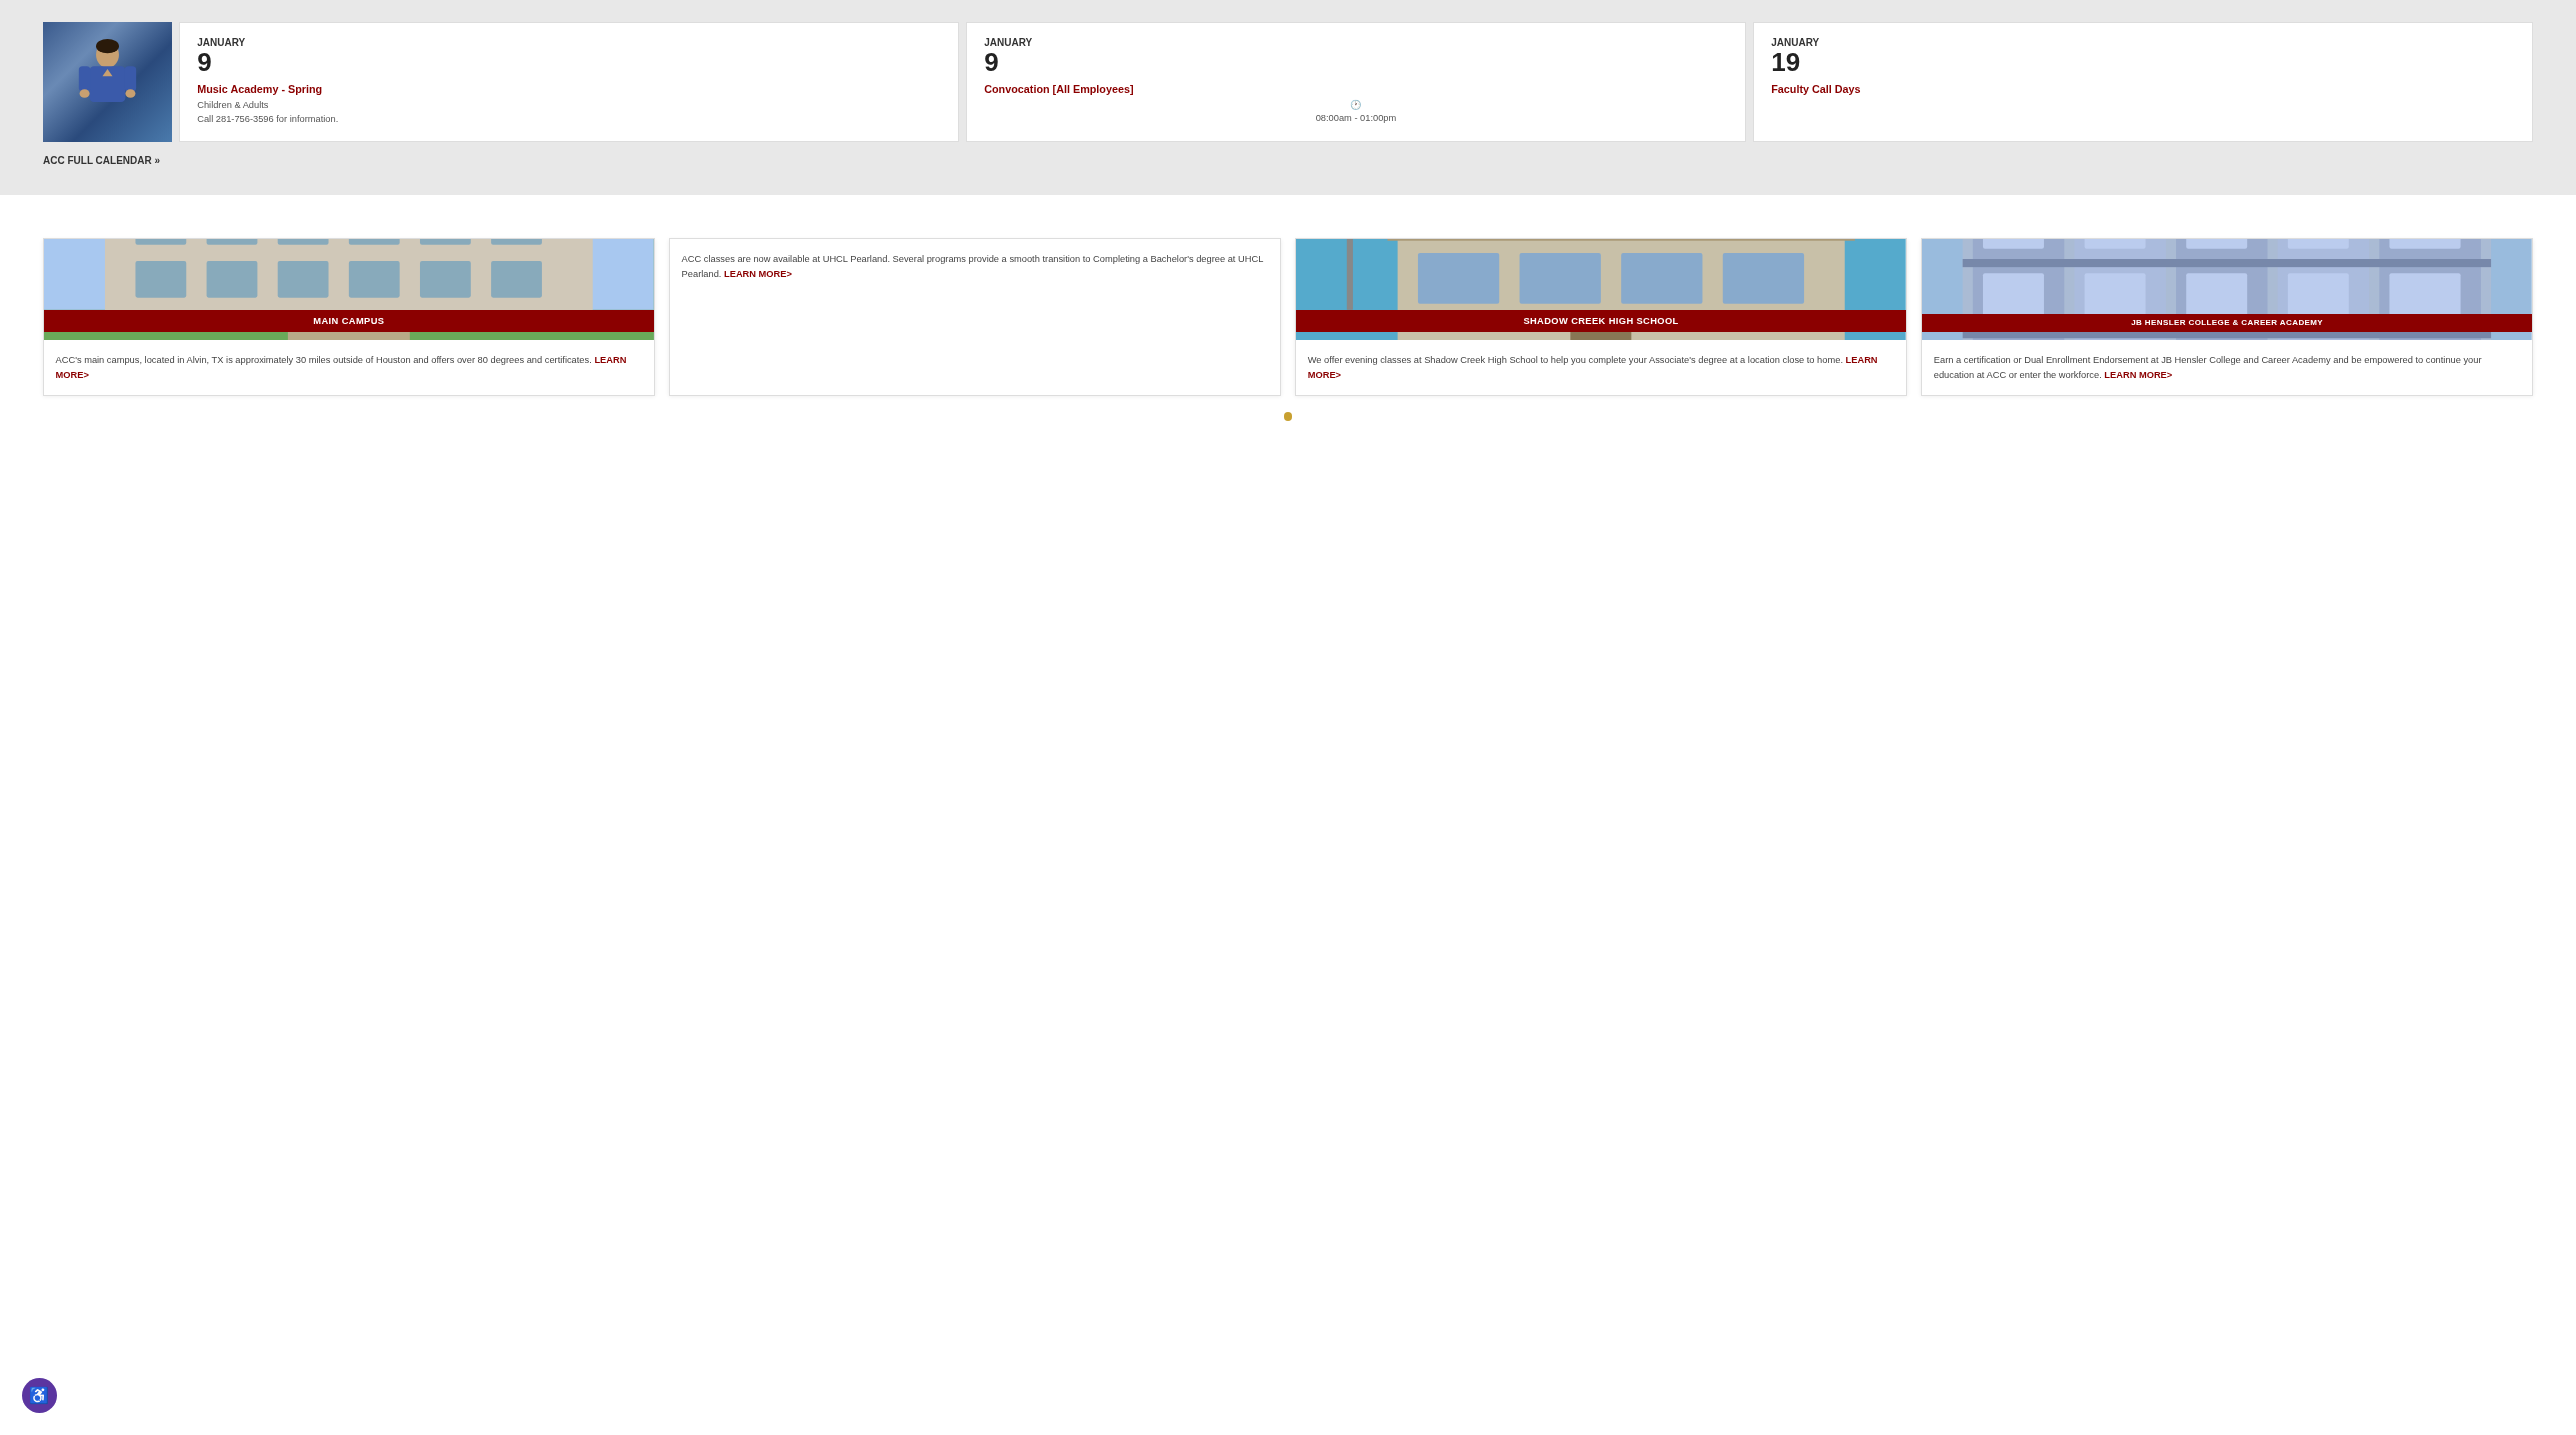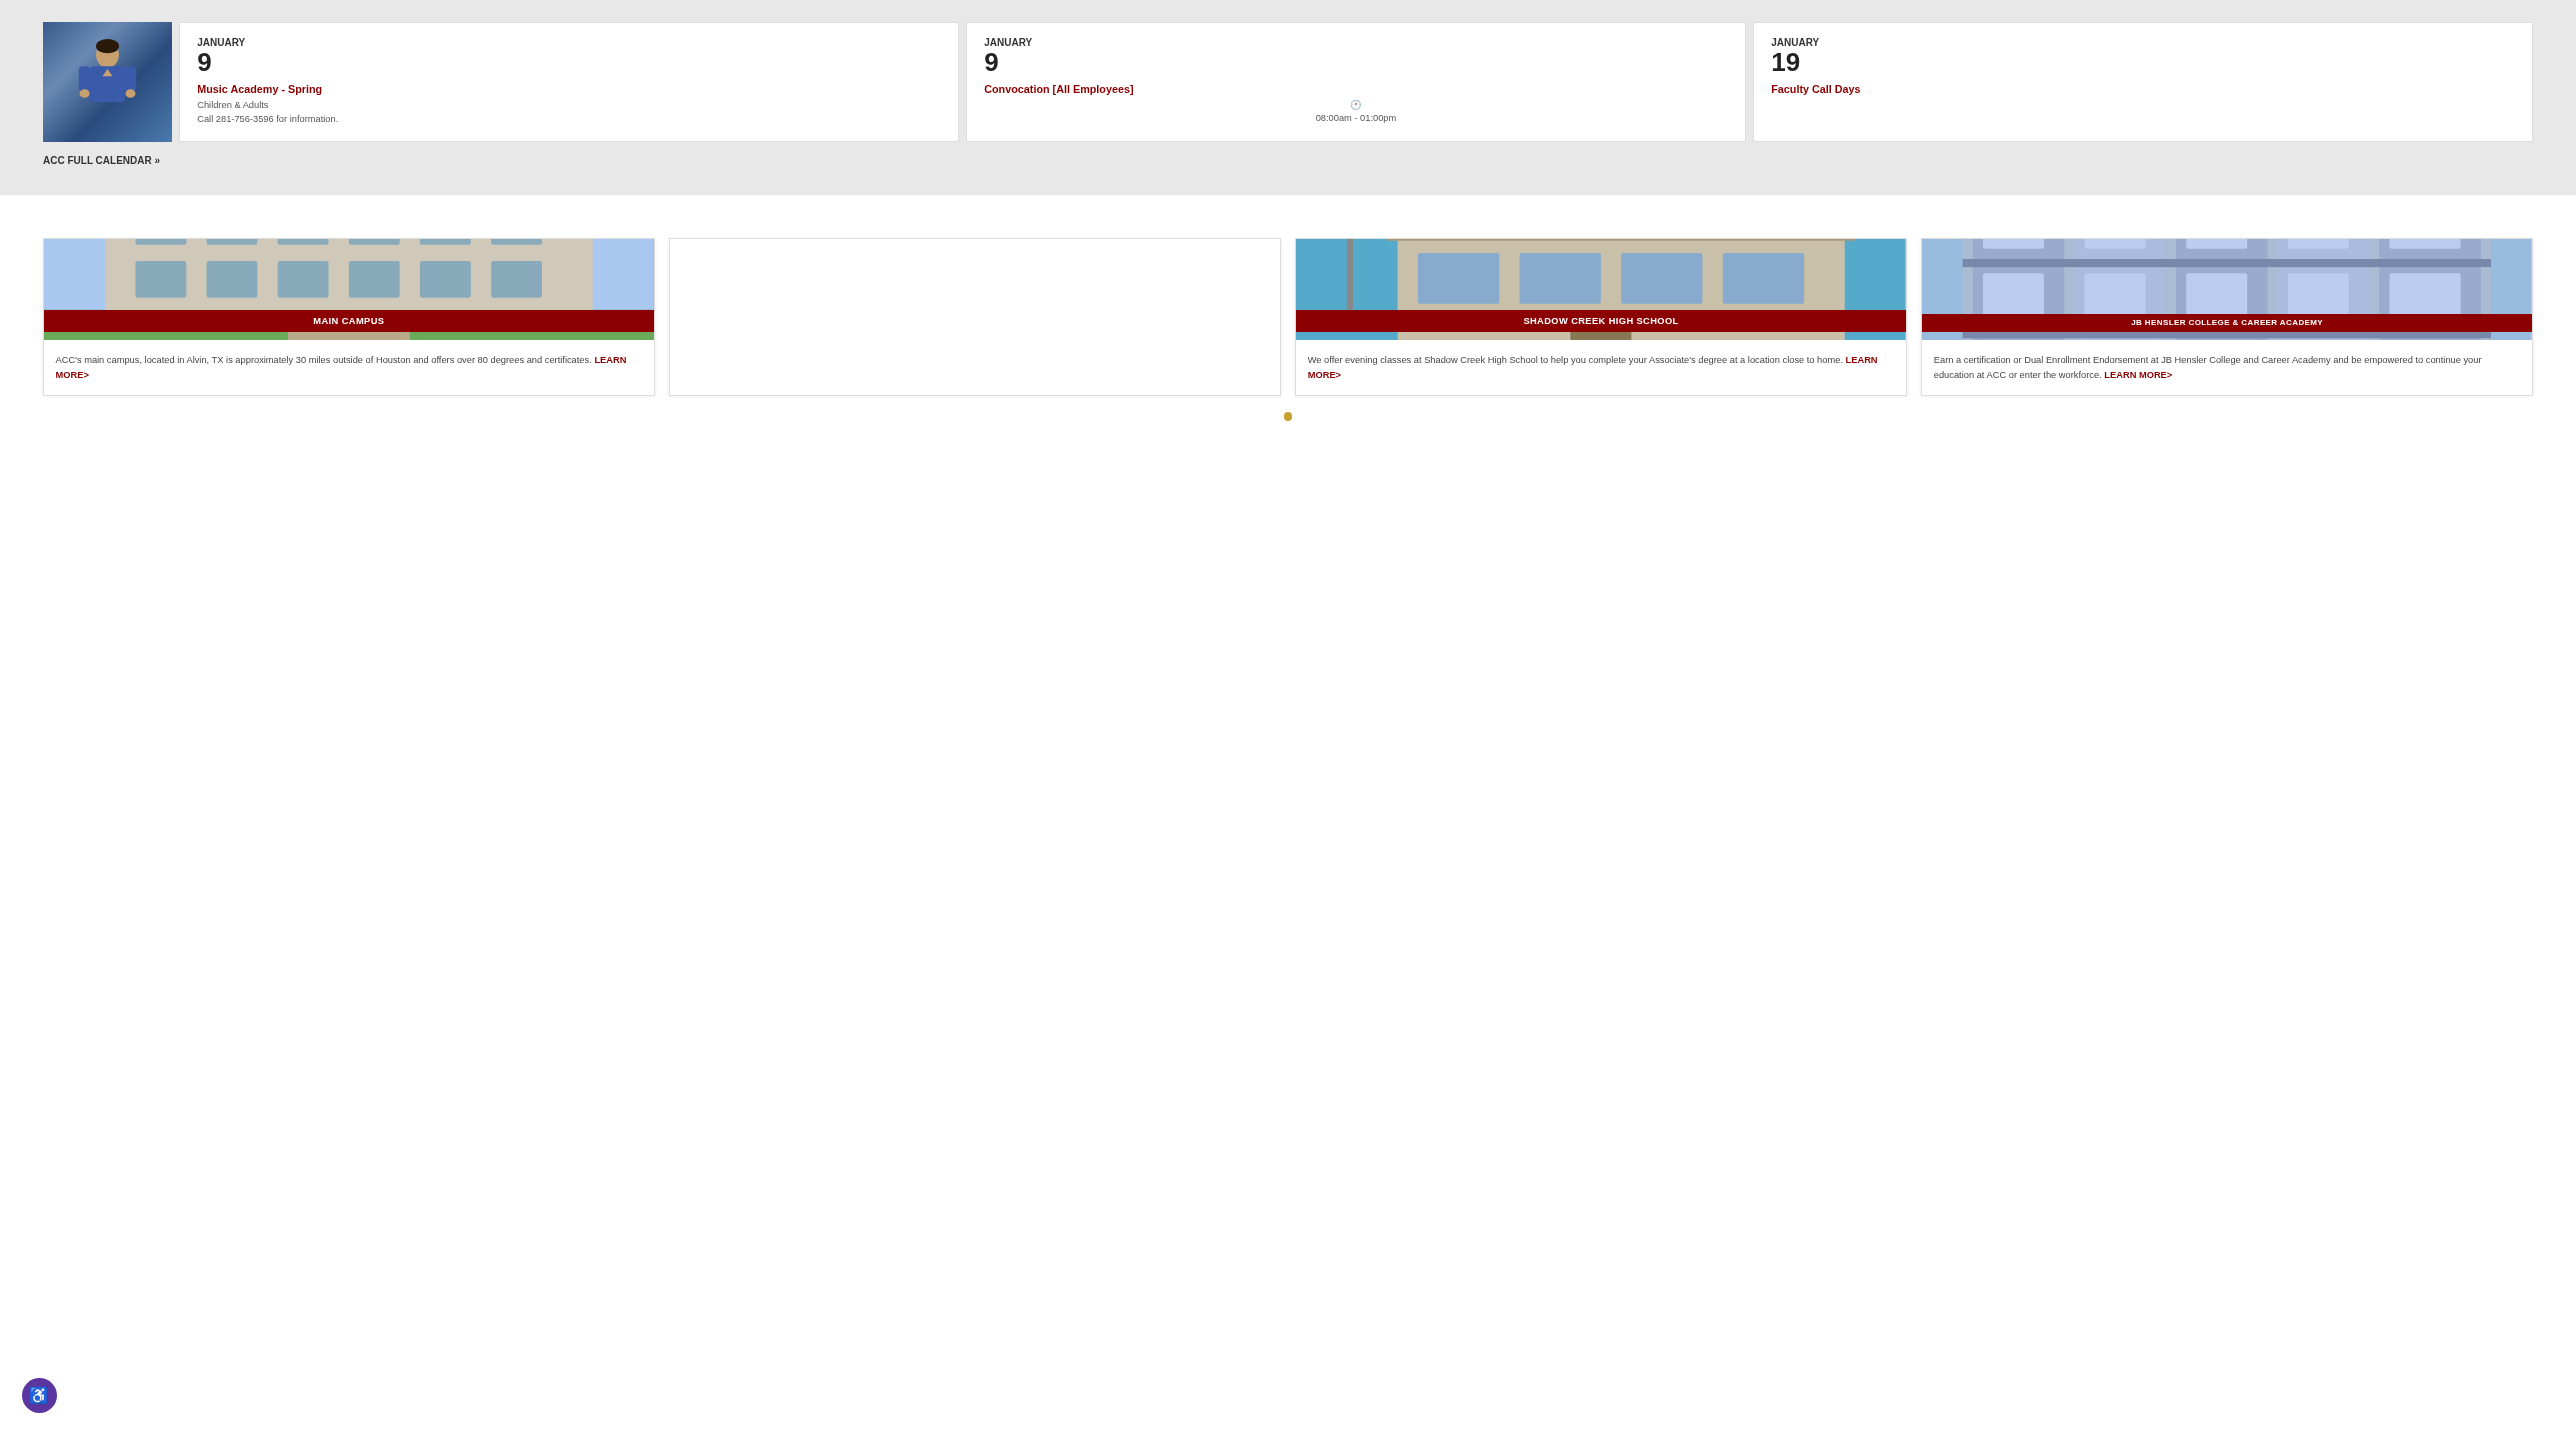--- a/index.html
+++ b/index.html
@@ -281,20 +281,26 @@
       </div>
       <div class="location-body">
         <p class="location-desc">
           <span>ACC's main campus, located in Alvin, TX is approximately 30 miles outside of Houston and offers over 80 degrees and certificates.</span>
           <a href="#" style="color:#8b0000;font-weight:bold;text-decoration:none;"> LEARN MORE&gt;</a>
         </p>
       </div>
     </div>
 
     <div class="location-card">
+      <div class="location-body">
+        <p class="location-desc">
+          <span>ACC classes are now available at UHCL Pearland. Several programs provide a smooth transition to Completing a Bachelor's degree at UHCL Pearland.</span>
+          <a href="#" style="color:#8b0000;font-weight:bold;text-decoration:none;"> LEARN MORE&gt;</a>
+        </p>
+      </div>
     </div>
 
     <div class="location-card">
       <div class="location-image">
         <svg width="100%" height="101" viewBox="0 0 300 140" preserveAspectRatio="xMidYMid slice">
 
           <rect width="300" height="100" fill="#55aacc"></rect>
 
           <rect x="0" y="95" width="300" height="45" fill="#aaa870"></rect>
 

